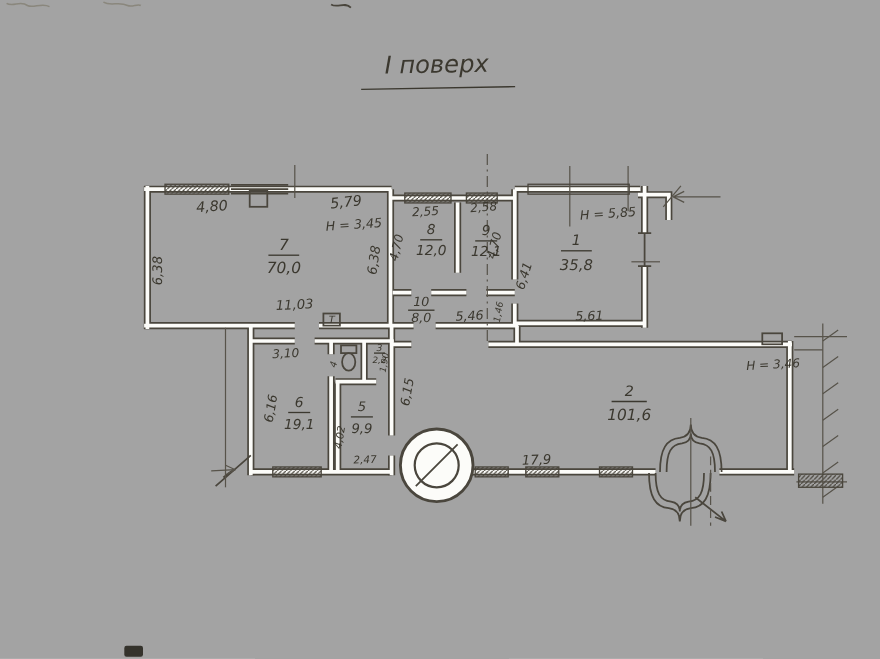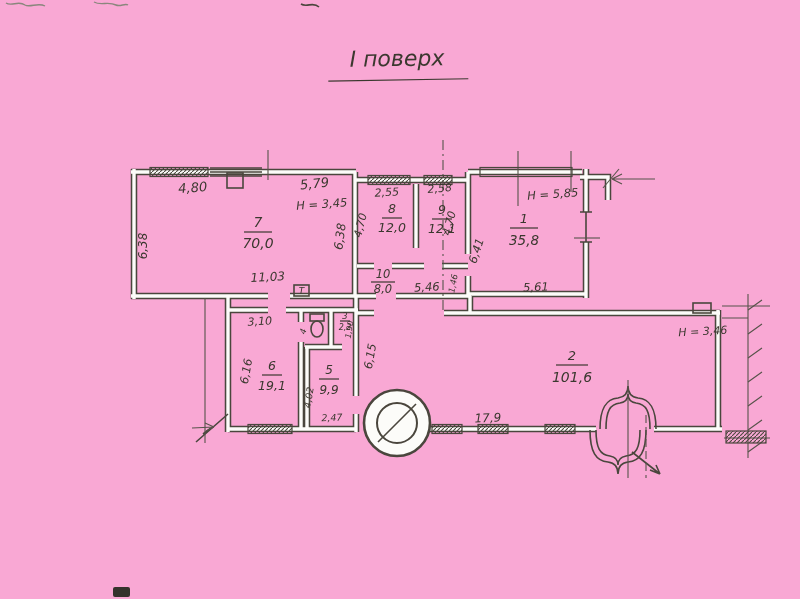--- a/index.html
+++ b/index.html
@@ -1,16 +1,16 @@
 <!DOCTYPE html>
 <html><head>
 <meta charset="utf-8">
 <style>
   html,body{margin:0;padding:0;background:#ffffff;}
-  #page{position:relative;width:800px;height:599px;background:#f9a8d4;overflow:hidden;
+  #page{position:relative;width:800px;height:599px;background:#a3a3a3;overflow:hidden;
         font-family:"DejaVu Sans",sans-serif;}
   svg{position:absolute;left:0;top:0;}
   svg text{font-family:"DejaVu Sans",sans-serif;font-style:italic;fill:#3b382f;}
   .walls path{stroke:#4a463d;stroke-width:6.5;fill:none;stroke-linecap:butt;stroke-linejoin:miter;}
   #walls-inner path{stroke:#fcfcf9;stroke-width:3.4;}
   .thin{stroke:#4a463d;stroke-width:1.6;fill:none;}
   .thin2{stroke:#57534a;stroke-width:1.1;fill:none;}
   .faint{stroke:#8a877d;stroke-width:1.4;fill:none;}
   .numbar{stroke:#3b382f;stroke-width:1.2;}
 </style>

